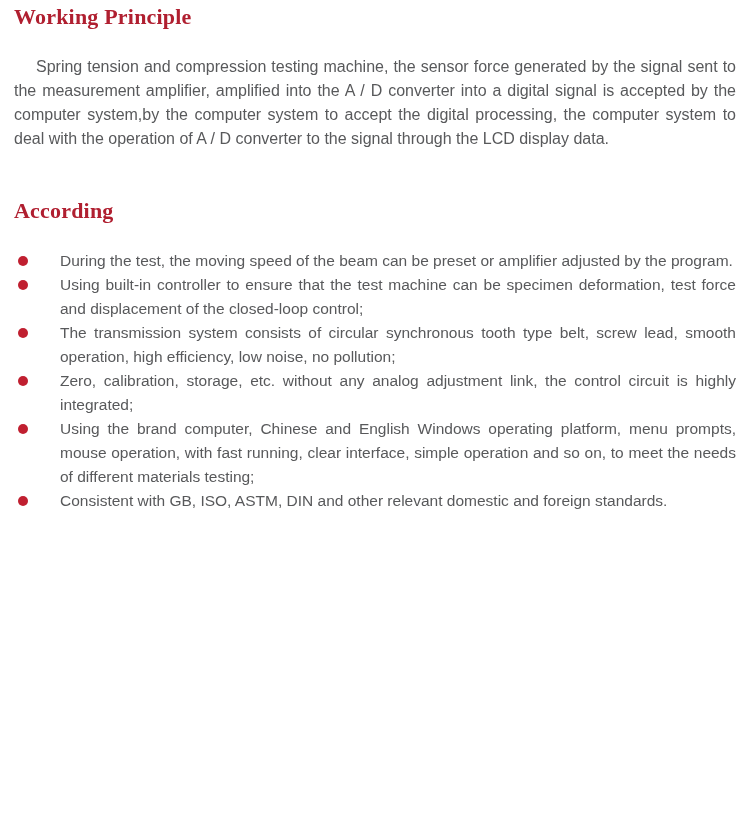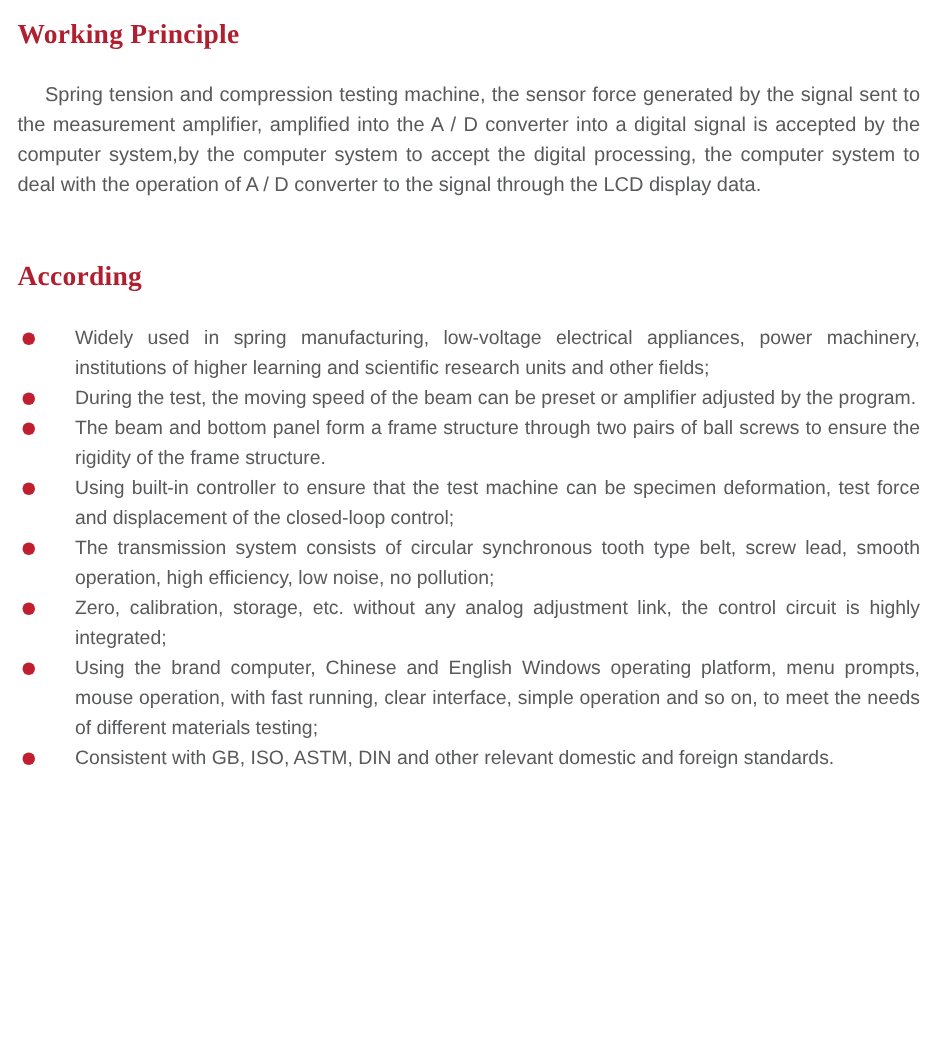--- a/index.html
+++ b/index.html
@@ -24,21 +24,21 @@
   .section-title {
     font-family: "Liberation Serif", "DejaVu Serif", serif;
     font-weight: 700;
     font-size: 22px;
     line-height: 26px;
     color: #b01f30;
     margin: 0;
     letter-spacing: 0.2px;
   }
   .title-working {
-    margin-top: 14px;
+    margin-top: 4px;
   }
   .title-features {
     margin-top: 47px;
   }
   .intro-paragraph {
     margin: 25px 0 0 0;
     font-size: 16px;
     line-height: 24px;
     text-align: justify;
     text-indent: 22px;
@@ -77,29 +77,21 @@
 
   <h1 class="section-title title-working">Working Principle</h1>
 
   <p class="intro-paragraph">Spring tension and compression testing machine, the sensor force generated by the signal sent to the measurement amplifier, amplified into the A / D converter into a digital signal is accepted by the computer system,by the computer system to accept the digital processing, the computer system to deal with the operation of A / D converter to the signal through the LCD display data.</p>
 
   <h2 class="section-title title-features">According</h2>
 
   <ul class="features-list">
     <li class="feature-item">
       <span class="bullet"></span>
-      <span class="feature-text">Widely used in spring manufacturing, low-voltage electrical appliances, power machinery, institutions of higher learning and scientific research units and other fields;</span>
-    </li>
-    <li class="feature-item">
-      <span class="bullet"></span>
       <span class="feature-text">During the test, the moving speed of the beam can be preset or amplifier adjusted by the program.</span>
-    </li>
-    <li class="feature-item">
-      <span class="bullet"></span>
-      <span class="feature-text">The beam and bottom panel form a frame structure through two pairs of ball screws to ensure the rigidity of the frame structure.</span>
     </li>
     <li class="feature-item">
       <span class="bullet"></span>
       <span class="feature-text">Using built-in controller to ensure that the test machine can be specimen deformation, test force and displacement of the closed-loop control;</span>
     </li>
     <li class="feature-item">
       <span class="bullet"></span>
       <span class="feature-text">The transmission system consists of circular synchronous tooth type belt, screw lead, smooth operation, high efficiency, low noise, no pollution;</span>
     </li>
     <li class="feature-item">

